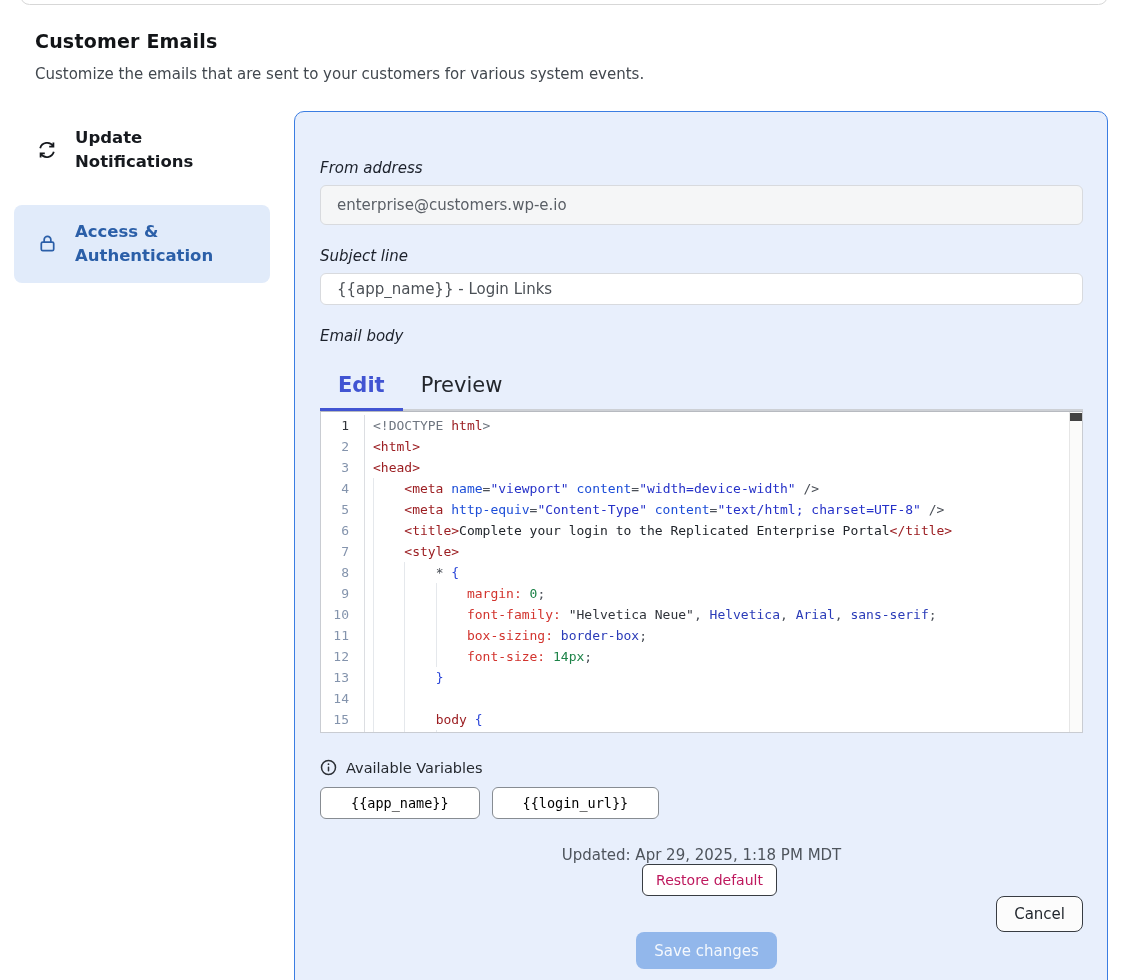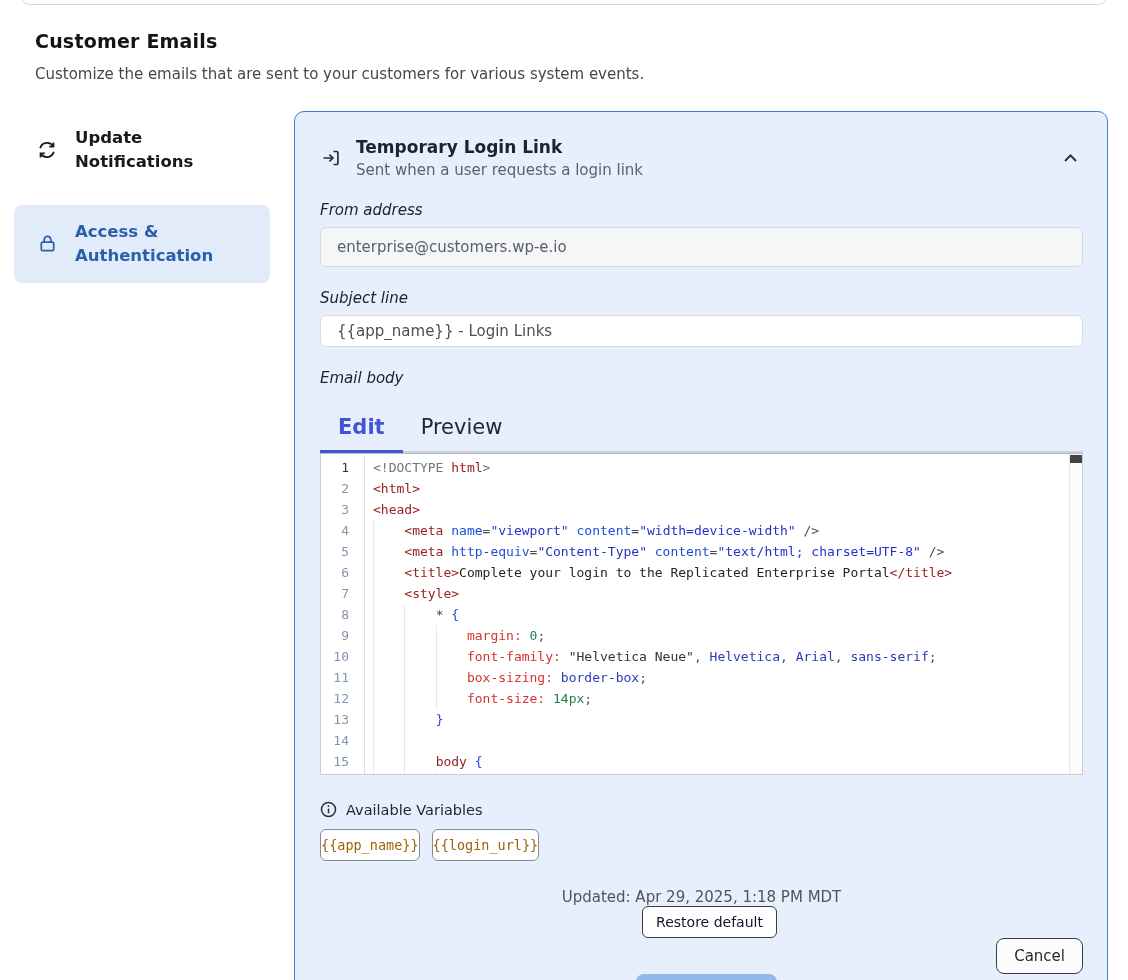--- a/index.html
+++ b/index.html
@@ -63,29 +63,29 @@
   .tk-str{color:#2531c8} .tk-strd{color:#30343b} .tk-punct{color:#4a4f57}
   .tk-brace{color:#2b46d8} .tk-prop{color:#d2342e} .tk-num{color:#1d8348}
   .tk-kw{color:#2a3bb8} .tk-plain{color:#21252b}
   .vscroll { position:absolute; top:0; right:0; bottom:0; width:13px; background:#fbfbfa; border-left:1px solid #e6e6e6; }
   .vthumb { position:absolute; top:1px; left:0; right:0; height:8px; background:#424242; cursor:pointer; }
 
   
   .vars-row { margin-top:26px; display:flex; align-items:center; gap:9px; }
   .vars-label { font-size:14.5px; color:#24282e; }
   .chips { margin-top:11px; display:flex; gap:12px; }
-  .chip { background:#fff; border:1px solid #878c92; border-radius:6px; padding:7px 0;
-    font-family:"DejaVu Sans Mono","Liberation Mono",monospace; font-size:13.5px; color:#a16207; cursor:pointer; }
+  .chip { background:#fff; border:1px solid #878c92; border-radius:6px; padding:7px 30px;
+    font-family:"DejaVu Sans Mono","Liberation Mono",monospace; font-size:13.5px; color:#000000; cursor:pointer; }
 
   
   .footer { margin-top:27px; display:flex; align-items:center;flex-direction:column; }
   .updated { font-size:15px; color:#4e545c; }
   .btn { cursor:pointer; font-family:inherit; }
   .btn-restore { margin-left:16px; background:#fff; border:1.5px solid #383c42; border-radius:6px;
-    padding:7px 13px; font-size:14px; color:#0f172a; }
+    padding:7px 13px; font-size:14px; color:#be185d; }
   .btn-cancel { margin-left:auto; background:#fcfcfc; border:1.5px solid #383c42; border-radius:8px;
     padding:8px 17px; font-size:15px; color:#1f242b; }
   .btn-save { margin-left:10px; background:#92b7eb; border:none; border-radius:8px;
     padding:9.5px 18px; font-size:15px; color:#f4f8fd; }
 </style>
 </head>
 <body>
 
 <div class="top-edge"></div>
 
@@ -114,37 +114,20 @@
           <rect x="4.5" y="9.5" width="13" height="9" rx="1.6" stroke="#2b5fa8" stroke-width="1.8"></rect>
           <path d="M7.5 9.5 V7 a3.5 3.5 0 0 1 7 0 V9.5" stroke="#2b5fa8" stroke-width="1.8" fill="none"></path>
         </svg>
       </span>
       <span class="nav-label">Access &amp; Authentication</span>
     </div>
   </div>
 
   <div class="card">
 
-    <div class="card-header">
-      <span class="nav-ic">
-        <svg width="22" height="22" viewBox="0 0 22 22" fill="none">
-          <path d="M13.5 4.5 h3.2 a1.2 1.2 0 0 1 1.2 1.2 v10.6 a1.2 1.2 0 0 1 -1.2 1.2 h-3.2" stroke="#2a2f37" stroke-width="1.7" fill="none"></path>
-          <path d="M3.5 11 h9.2 M9.4 7.6 l3.5 3.4 -3.5 3.4" stroke="#2a2f37" stroke-width="1.7" fill="none"></path>
-        </svg>
-      </span>
-      <div class="hdr-text">
-        <div class="card-title">Temporary Login Link</div>
-        <div class="card-sub">Sent when a user requests a login link</div>
-      </div>
-      <div class="chevron-btn">
-        <svg width="15" height="10" viewBox="0 0 15 10" fill="none">
-          <path d="M2 8 L7.5 2.3 L13 8" stroke="#2c3036" stroke-width="1.9" fill="none"></path>
-        </svg>
-      </div>
-    </div>
 
     <div class="field-label">From address</div>
     <input class="text-input muted" type="text" value="enterprise@customers.wp-e.io" style="">
 
     <div class="field-label">Subject line</div>
     <input class="text-input white" type="text" value="{{app_name}} - Login Links" style="">
 
     <div class="field-label" style="margin-bottom:8px;">Email body</div>
 
     <div class="tabs">

